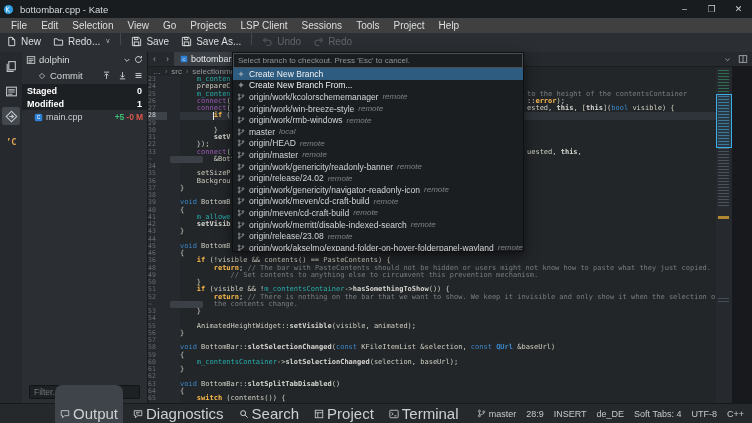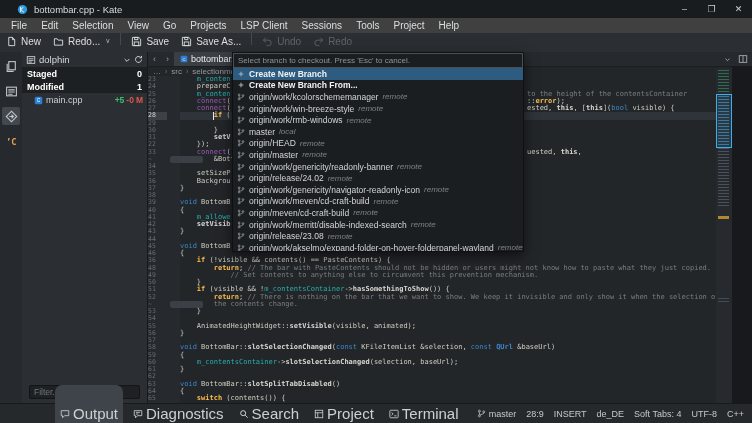--- a/index.html
+++ b/index.html
@@ -1,21 +1,21 @@
 <!DOCTYPE html>
 <html><head>
 <meta charset="utf-8">
 <style>
   html,body{margin:0;padding:0}
   body{width:752px;height:423px;position:relative;background:#1a1d1f;font-family:"Liberation Sans",sans-serif;overflow:hidden;-webkit-font-smoothing:antialiased}
   .icon{display:inline-flex;align-items:center;justify-content:center;flex:0 0 auto}
   .icon svg{width:100%;height:100%;display:block}
 
   
-  .titlebar{position:absolute;left:0;top:0;right:0;height:18px;background:#191c1e;display:flex;align-items:center;padding-left:17px;gap:6px}
+  .titlebar{position:absolute;left:0;top:0;right:0;height:18px;background:#191c1e;display:flex;align-items:center;padding-left:3px;gap:6px}
   .ttext{font-size:9.5px;color:#d8dadb}
   .tctrls{margin-left:auto;display:flex;height:18px}
   .tbtn{width:27px;height:18px;color:#cfd2d4;font-size:9px;display:flex;align-items:center;justify-content:center}
 
   
   .menubar{position:absolute;top:18px;left:0;right:0;height:15px;background:#404040;display:flex;align-items:center;padding-left:4px}
   .menu-item{font-size:10px;color:#dcdee0;padding:0 7px}
 
   
   .toolbar{position:absolute;top:33px;left:0;right:0;height:19px;background:#2b2f33;border-bottom:1px solid #17191b;display:flex;align-items:flex-start;}
@@ -73,21 +73,21 @@
   .mm-dot{top:148px;height:3px;background:#b1872f}
   .mm-e{top:230px;height:4px;background:repeating-linear-gradient(#454d54 0 1px,transparent 1px 3px)}
   .mm-view{position:absolute;left:0;right:0;top:26px;height:54px;border:1px solid #3daee9;background:rgba(61,174,233,.13);box-sizing:border-box}
   .rightstrip{position:absolute;left:584px;top:14px;right:0;bottom:0;background:#17191c}
 
   
   .popup{position:absolute;left:232px;top:52px;width:292px;height:200px;background:#1b1e21;border:1px solid #0e1012;box-shadow:0 4px 12px rgba(0,0,0,.6);z-index:10;box-sizing:border-box;overflow:hidden}
   .popup-input{height:13px;border:1px solid #4a4f54;background:#1b1e21;color:#8f9499;font-size:8px;display:flex;align-items:center;padding-left:4px}
   .prow{display:flex;align-items:center;height:11.6px;padding-left:4px;gap:4px;font-size:8.5px;color:#d3d5d7}
   .prow.selected{background:#2d5c80;color:#ffffff}
-  .prow.bold{font-weight:bold;color:#f0f1f2}
+  .prow.bold{font-weight:normal;color:#f0f1f2}
   .prow .tag{font-style:italic;color:#7d8287;font-size:8px}
   .prow .icon{color:#aab0b4}
 
   
   .statusbar{position:absolute;left:0;bottom:0;right:0;height:20px;background:#26292c;border-top:1px solid #17191b;display:flex;align-items:center;padding:0 8px;box-sizing:border-box}
   .sb-left{display:flex;gap:5px;margin-left:47px;align-items:center}
   .pb-btn{display:flex;align-items:center;gap:3px;font-size:15px;color:#cdd0d2;padding:20px 5px;border-radius:7px}
   .pb-btn.selected{background:#3e4449}
   .sb-right{margin-left:auto;display:flex;gap:10px;font-size:9px;color:#c6c9cc;align-items:center}
   .sb-item{display:flex;align-items:center;gap:3px}
@@ -233,20 +233,47 @@
         <svg viewBox="0 0 12 12">
           <path d="M2.5 4.5L6 8l3.5-3.5" fill="none" stroke="currentColor" stroke-width="1.4"></path>
         </svg>
       </span>
     <span class="icon" id="refresh-slot" style="width:9px;height:9px">
         <svg viewBox="0 0 12 12">
           <path d="M10 6a4 4 0 1 1-1.2-2.9" fill="none" stroke="currentColor" stroke-width="1.2"></path>
           <path d="M10 1.2v2.6H7.4" fill="none" stroke="currentColor" stroke-width="1.2"></path>
         </svg>
       </span>
+  </div>
+  <div class="gp-toolrow">
+    <span class="gp-commit">
+      <span class="icon" id="commit-icon-slot" style="width:8px;height:8px">
+          <svg viewBox="0 0 12 12">
+            <rect x="3.2" y="3.2" width="5.6" height="5.6" transform="rotate(45 6 6)" fill="none" stroke="currentColor"></rect>
+          </svg>
+        </span>
+      <span>Commit</span>
+    </span>
+    <span class="gp-tools">
+      <span class="icon" id="push-slot" style="width:9px;height:9px">
+          <svg viewBox="0 0 12 12">
+            <path d="M6 10.5V4M3.5 6L6 3.5 8.5 6M2.5 1.5h7" fill="none" stroke="currentColor" stroke-width="1.2"></path>
+          </svg>
+        </span>
+      <span class="icon" id="pull-slot" style="width:9px;height:9px">
+          <svg viewBox="0 0 12 12">
+            <path d="M6 1.5V8M3.5 6L6 8.5 8.5 6M2.5 10.5h7" fill="none" stroke="currentColor" stroke-width="1.2"></path>
+          </svg>
+        </span>
+      <span class="icon" id="gitmenu-slot" style="width:9px;height:9px">
+          <svg viewBox="0 0 12 12">
+            <path d="M2 3.5h8M2 6h8M2 8.5h8" stroke="currentColor" stroke-width="1.3"></path>
+          </svg>
+        </span>
+    </span>
   </div>
   <div class="gp-section">
     <span>Staged</span>
     <span>0</span>
   </div>
   <div class="gp-section">
     <span>Modified</span>
     <span>1</span>
   </div>
   <div id="gp-files">

